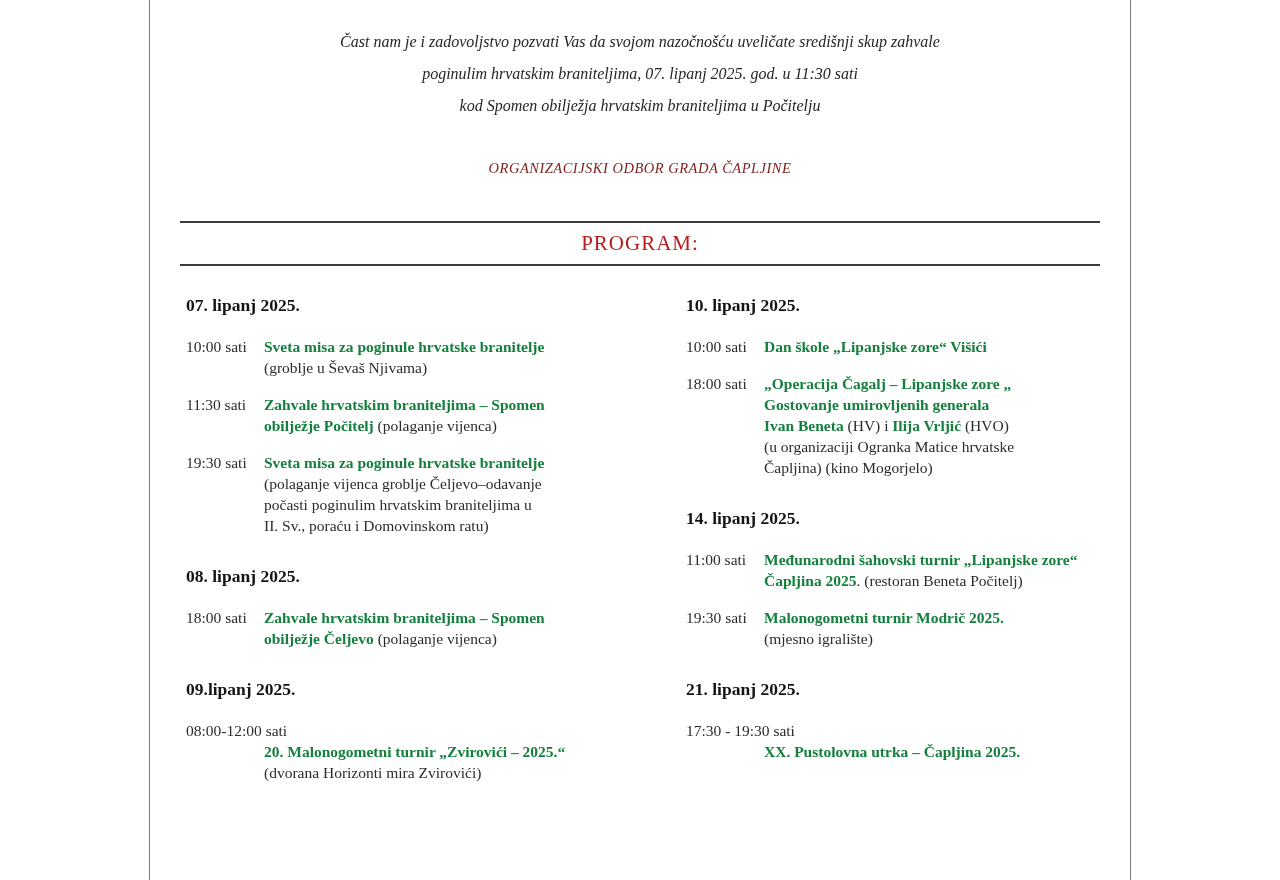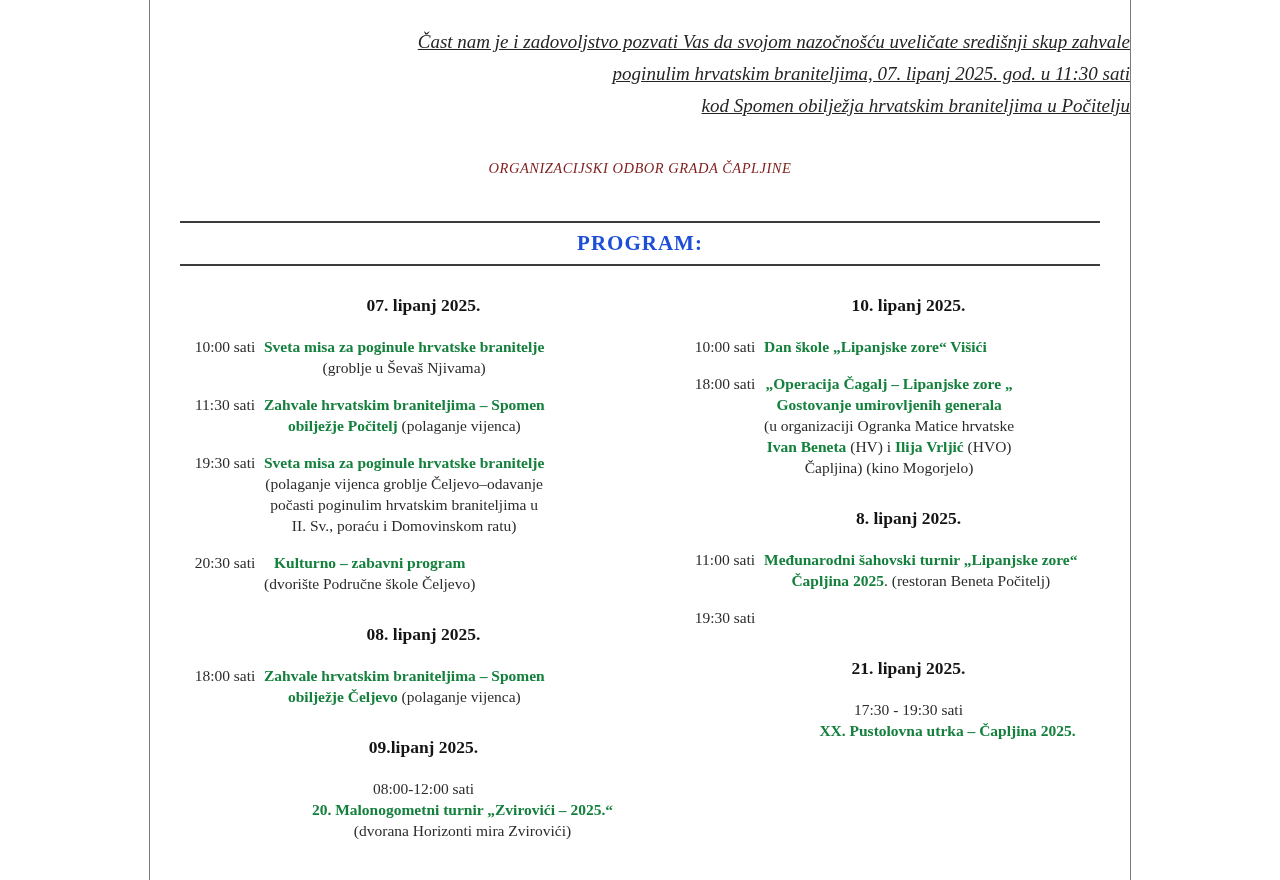--- a/index.html
+++ b/index.html
@@ -10,50 +10,49 @@
     color:#1f1f1f;
     overflow:hidden;
   }
   .page{position:relative;width:1280px;height:880px;background:#ffffff;}
   .side-rule{position:absolute;top:0;bottom:0;width:1px;background:#7a7a7a;}
   .side-rule.left{left:149px;}
   .side-rule.right{left:1130px;}
 
   .invitation{
     position:absolute;top:26px;left:150px;width:980px;
-    text-align:right;
+    text-align:center;
     font-style:italic;
-    font-size:19px;
+    font-size:16px;
     line-height:32px;
     color:#242424;
-    text-decoration:underline;
   }
   .organizer{
     position:absolute;top:160px;left:150px;width:980px;
     text-align:center;
     font-style:italic;
     font-size:14.5px;
     letter-spacing:0.5px;
     color:#7f1d1d;
   }
 
   .program-header{
     position:absolute;top:221px;left:180px;width:920px;height:41px;
     border-top:2px solid #3c3c3c;
     border-bottom:2px solid #3c3c3c;
     display:flex;align-items:center;justify-content:center;
   }
   .program-title{
-    font-weight:bold;
+    font-weight:normal;
     font-size:21px;
     letter-spacing:1px;
-    color:#1d4ed8;
+    color:#b91c1c;
   }
 
-  .col{position:absolute;top:295px;text-align:center;}
+  .col{position:absolute;top:295px;}
   .col.left{left:186px;width:475px;}
   .col.right{left:686px;width:445px;}
 
   .section{margin-bottom:30px;}
   .date-heading{
     font-weight:bold;
     font-size:17.5px;
     color:#141414;
     margin-bottom:20px;
   }
@@ -103,27 +102,20 @@
         </div>
         <div class="entry">
           <div class="time">19:30 sati</div>
           <div class="entry-body">
             <div class="line"><span class="b">Sveta misa za poginule hrvatske branitelje</span></div>
             <div class="line"><span>(polaganje vijenca groblje Čeljevo–odavanje</span></div>
             <div class="line"><span>počasti poginulim hrvatskim braniteljima u</span></div>
             <div class="line"><span>II. Sv., poraću i  Domovinskom ratu)</span></div>
           </div>
         </div>
-        <div class="entry">
-          <div class="time">20:30 sati</div>
-          <div class="entry-body">
-            <div class="line"><span class="b">Kulturno – zabavni program</span></div>
-            <div class="line"><span>(dvorište Područne škole Čeljevo)</span></div>
-          </div>
-        </div>
       </div>
       <div class="section">
         <div class="date-heading">08. lipanj 2025.</div>
         <div class="entry">
           <div class="time">18:00 sati</div>
           <div class="entry-body">
             <div class="line"><span class="b">Zahvale hrvatskim  braniteljima – Spomen</span></div>
             <div class="line"><span class="b">obilježje Čeljevo </span><span>(polaganje vijenca)</span></div>
           </div>
         </div>
@@ -146,37 +138,41 @@
           <div class="time">10:00 sati</div>
           <div class="entry-body">
             <div class="line"><span class="b">Dan škole „Lipanjske zore“ Višići</span></div>
           </div>
         </div>
         <div class="entry">
           <div class="time">18:00 sati</div>
           <div class="entry-body">
             <div class="line"><span class="b"> „Operacija Čagalj – Lipanjske zore „</span></div>
             <div class="line"><span class="b">Gostovanje umirovljenih generala</span></div>
+            <div class="line"><span class="b">Ivan Beneta</span><span> (HV) i </span><span class="b">Ilija Vrljić</span><span> (HVO)</span></div>
             <div class="line"><span>(u organizaciji Ogranka Matice hrvatske</span></div>
-            <div class="line"><span class="b">Ivan Beneta</span><span> (HV) i </span><span class="b">Ilija Vrljić</span><span> (HVO)</span></div>
             <div class="line"><span>Čapljina) (kino Mogorjelo)</span></div>
           </div>
         </div>
       </div>
       <div class="section">
-        <div class="date-heading">8. lipanj 2025.</div>
+        <div class="date-heading">14. lipanj 2025.</div>
         <div class="entry">
           <div class="time">11:00 sati</div>
           <div class="entry-body">
             <div class="line"><span class="b">Međunarodni šahovski turnir „Lipanjske zore“</span></div>
             <div class="line"><span class="b">Čapljina 2025</span><span>. (restoran Beneta Počitelj)</span></div>
           </div>
         </div>
         <div class="entry">
           <div class="time">19:30 sati</div>
+          <div class="entry-body">
+            <div class="line"><span class="b">Malonogometni turnir Modrič 2025.</span></div>
+            <div class="line"><span> (mjesno igralište)</span></div>
+          </div>
         </div>
       </div>
       <div class="section">
         <div class="date-heading">21. lipanj 2025.</div>
         <div class="entry stacked">
           <div class="time">17:30 - 19:30 sati</div>
           <div class="entry-body">
             <div class="line"><span class="b">XX. Pustolovna utrka – Čapljina 2025.</span></div>
           </div>
         </div>

